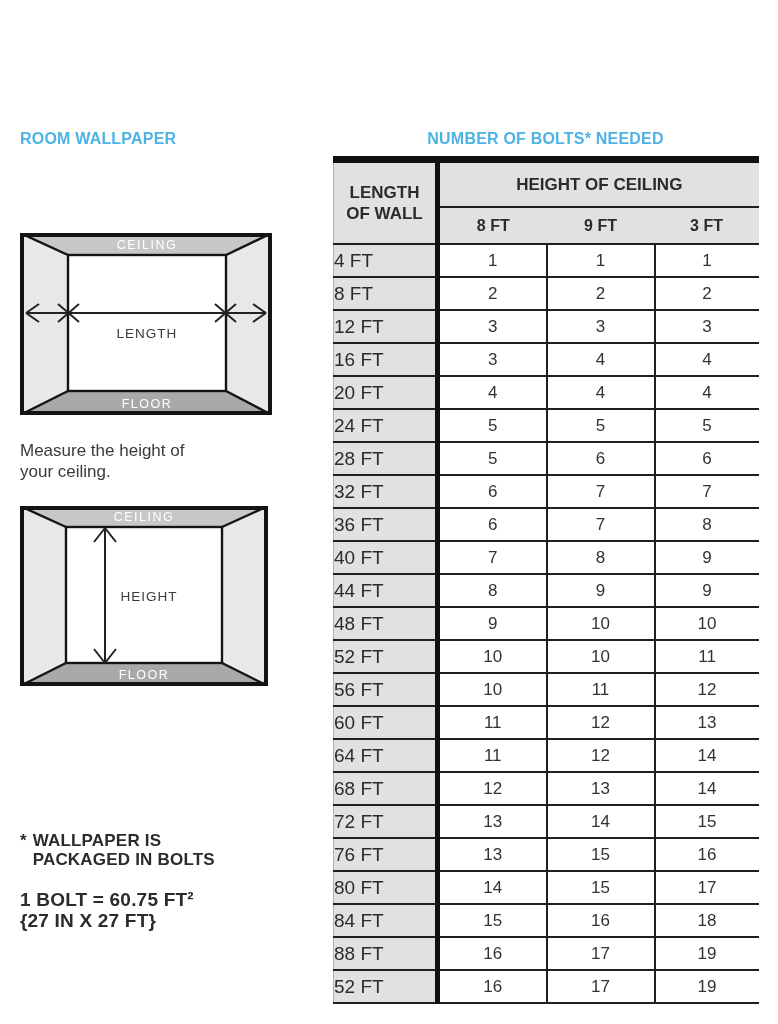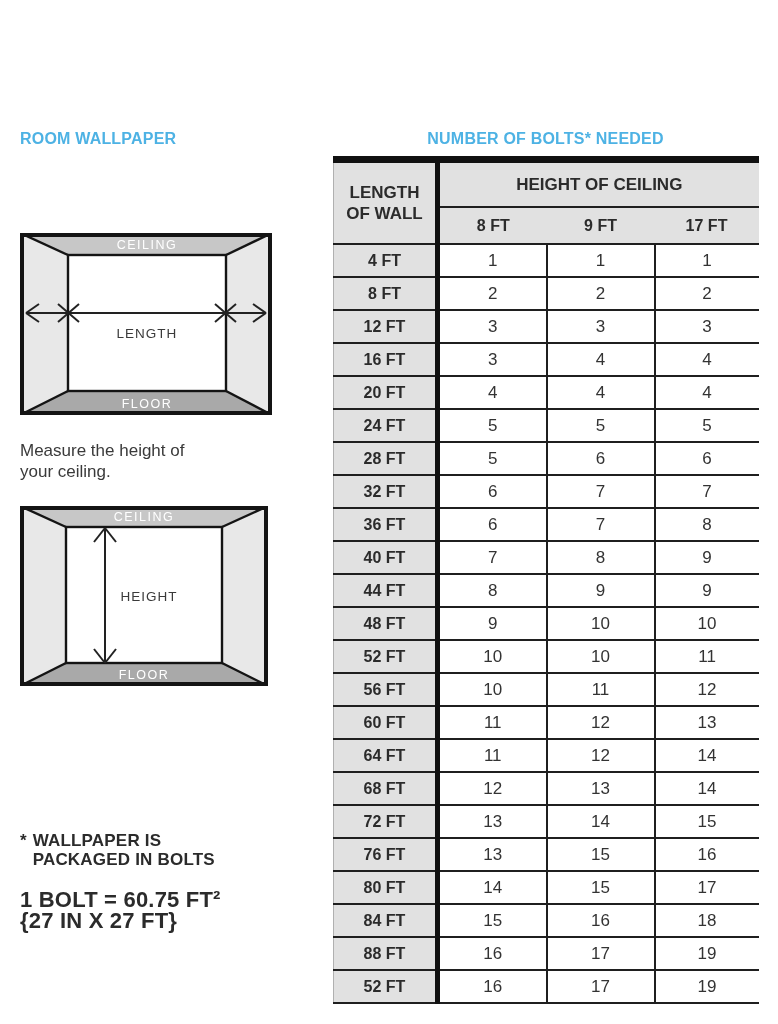--- a/index.html
+++ b/index.html
@@ -12,35 +12,35 @@
   .room-heading{left:20px;top:130px;}
   .table-heading{left:333px;top:130px;width:425px;text-align:center;}
   .para{font-size:17px;line-height:21px;color:#3a3a3a;white-space:pre-line;}
   .para-length{left:20px;top:167px;}
   .para-height{left:20px;top:440px;}
   .para-chart{left:20px;top:707px;}
   .diagram-length{left:20px;top:233px;}
   .diagram-height{left:20px;top:506px;}
   .footnote{left:20px;top:831px;font-size:17px;font-weight:bold;color:var(--ink);display:flex;gap:6px;}
   .footnote .fn-text{white-space:pre-line;line-height:19px;letter-spacing:0.2px;}
-  .bolt-info{left:20px;top:889px;font-size:22px;font-weight:bold;color:var(--ink);
+  .bolt-info{left:20px;top:889px;font-size:19px;font-weight:bold;color:var(--ink);
              white-space:pre-line;line-height:21px;letter-spacing:0.2px;}
   
   .tbl-wrap{left:333px;top:156px;}
   table.bolts{border-collapse:collapse;width:425px;table-layout:fixed;border-top:7px solid var(--heavy);}
   table.bolts td,table.bolts th{padding:0;margin:0;}
   .corner{background:var(--cellgray);font-weight:bold;font-size:17px;line-height:1.25;color:var(--ink);
           text-align:center;white-space:pre-line;border-right:5px solid var(--heavy);
           border-left:1px solid #b0b0b0;border-bottom:2px solid var(--line);}
   .group{background:var(--cellgray);font-weight:bold;font-size:17px;color:var(--ink);
          text-align:center;border-bottom:2px solid var(--line);height:43px;}
   .colhead{background:var(--cellgray);font-weight:bold;font-size:16px;color:var(--ink);
            text-align:center;border-bottom:2px solid var(--line);height:35px;}
-  .label-cell{background:var(--cellgray);font-weight:bold;font-size:16px;color:var(--ink);
-              text-align:center;border-right:5px solid var(--heavy);border-left:1px solid #b0b0b0;
+  .label-cell{background:var(--cellgray);font-weight:normal;font-size:19px;color:var(--ink);
+              border-right:5px solid var(--heavy);border-left:1px solid #b0b0b0;
               border-bottom:2px solid var(--line);}
   .value-cell{font-size:17px;color:#333;text-align:center;background:#fff;border-bottom:2px solid var(--line);}
   .value-cell + .value-cell{border-left:2px solid var(--line);}
   tr.data-row{height:33px;}
   svg text{font-family:"Liberation Sans", sans-serif;}
 </style>
 </head>
 <body>
 
 <div class="page">
@@ -132,21 +132,21 @@
         </colgroup>
       <thead>
         <tr>
           <th class="corner" rowspan="2">LENGTH
 OF WALL</th>
           <th class="group" colspan="3">HEIGHT OF CEILING</th>
         </tr>
         <tr>
           <th class="colhead">8 FT</th>
           <th class="colhead">9 FT</th>
-          <th class="colhead">17 FT</th>
+          <th class="colhead">3 FT</th>
         </tr>
       </thead>
       <tbody>
           <tr class="data-row">
             <td class="label-cell">4 FT</td>
             <td class="value-cell">1</td>
             <td class="value-cell">1</td>
             <td class="value-cell">1</td>
           </tr>
           <tr class="data-row">

